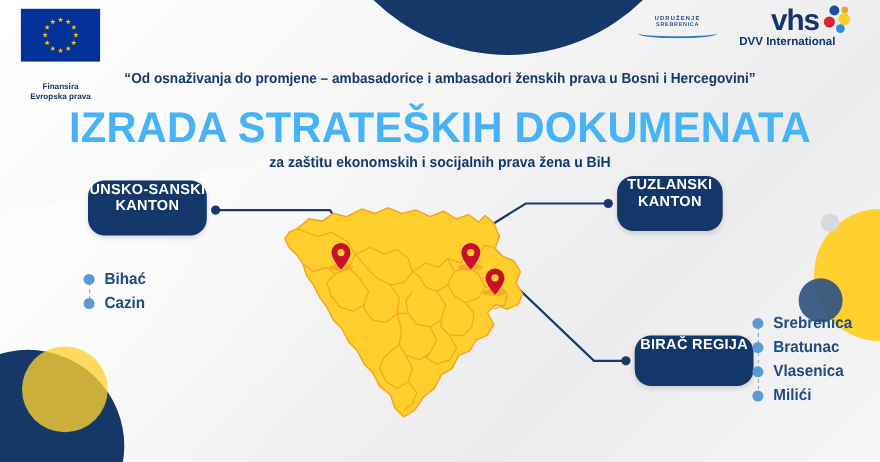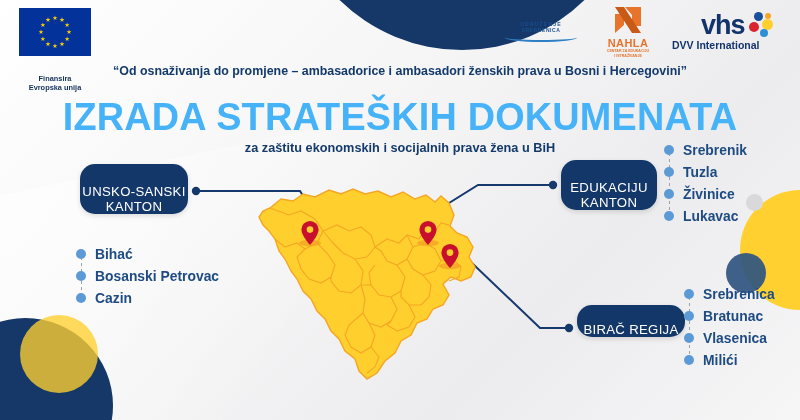--- a/index.html
+++ b/index.html
@@ -68,28 +68,28 @@
   #sub-title{
     position:absolute;left:0;right:0;top:140px;text-align:center;
     font-size:13.4px;font-weight:bold;color:#133a6b;
     transform:scaleX(.95);white-space:nowrap;
   }
   
   #map-wrap{position:absolute;left:245px;top:185px;width:260px;height:195px;}
   
   .region-box{
     position:absolute;background:#14376a;border-radius:15px;
-    color:#fff;font-weight:normal;text-align:center;
-    display:flex;align-items:flex-end;justify-content:center;
+    color:#fff;font-weight:bold;text-align:center;
+    display:flex;align-items:flex-start;justify-content:center;
     line-height:15px;letter-spacing:.3px;font-size:13.2px;
     box-shadow:0 2px 5px rgba(0,0,0,.13);
   }
   #box-usk{left:80px;top:164px;width:108px;height:50px;}
   #box-tk{left:561px;top:160px;width:96px;height:50px;}
-  #box-birac{left:577px;top:305px;width:108px;height:32px;}
+  #box-birac{left:577px;top:305px;width:108px;height:46px;}
   
   .city-list{position:absolute;}
   .city-list .rail{
     position:absolute;left:4.5px;top:8px;bottom:8px;width:1.6px;
     background:repeating-linear-gradient(to bottom,#9aa3ad 0 3px,transparent 3px 6px);
   }
   .city-item{position:relative;display:flex;align-items:center;height:22px;}
   .city-item .bullet{
     width:10px;height:10px;border-radius:50%;background:#5c9ad6;flex:0 0 auto;z-index:1;
   }
@@ -130,46 +130,32 @@
             <polygon points="29.00,33.52 29.58,35.32 31.47,35.32 29.94,36.43 30.53,38.23 29.00,37.12 27.47,38.23 28.06,36.43 26.53,35.32 28.42,35.32"></polygon>
             <polygon points="23.88,28.40 24.46,30.20 26.35,30.20 24.82,31.31 25.40,33.10 23.88,31.99 22.35,33.10 22.93,31.31 21.40,30.20 23.29,30.20"></polygon>
             <polygon points="22.00,21.40 22.58,23.20 24.47,23.20 22.94,24.31 23.53,26.10 22.00,24.99 20.47,26.10 21.06,24.31 19.53,23.20 21.42,23.20"></polygon>
             <polygon points="23.88,14.40 24.46,16.20 26.35,16.20 24.82,17.31 25.40,19.10 23.88,17.99 22.35,19.10 22.93,17.31 21.40,16.20 23.29,16.20"></polygon>
             <polygon points="29.00,9.28 29.58,11.07 31.47,11.07 29.94,12.18 30.53,13.98 29.00,12.87 27.47,13.98 28.06,12.18 26.53,11.07 28.42,11.07"></polygon>
           </g>
       </svg>
     </div>
     <div id="eu-caption">
       <div>Finansira</div>
-      <div>Evropska unija</div>
+      <div>Evropska prava</div>
     </div>
   </div>
 
   <div id="logos-right">
 
     <div class="logo-unit" id="logo-sara">
       <div id="sara-top">UDRUŽENJE</div>
       <div id="sara-sub">SREBRENICA</div>
       <div id="sara-swoosh"></div>
     </div>
 
-    <div class="logo-unit" id="logo-nahla">
-      <div id="nahla-mark">
-        <svg viewBox="0 0 30 30" width="30" height="30">
-          <path d="M2 28 L2 9 L11 9 L11 20 Z" fill="#e8742c"></path>
-          <path d="M12 2 L21 2 L28 2 L28 21 L19 21 L19 10 Z" fill="#e8742c"></path>
-          <path d="M2 2 L11 2 L28 28 L19 28 Z" fill="#c85a18"></path>
-        </svg>
-      </div>
-      <div id="nahla-name">NAHLA</div>
-      <div id="nahla-sub">
-        <div>CENTAR ZA EDUKACIJU</div>
-        <div>I ISTRAŽIVANJE</div>
-      </div>
-    </div>
 
     <div class="logo-unit" id="logo-vhs">
       <div id="vhs-row">
         <div id="vhs-word">vhs</div>
         <div id="vhs-dots">
           <i style="width:9px;height:9px;left:6px;top:0;background:#1a4f9c;"></i>
           <i style="width:6px;height:6px;left:17px;top:1px;background:#f6a623;"></i>
           <i style="width:11px;height:11px;left:14px;top:7px;background:#ffcf2e;"></i>
           <i style="width:10px;height:10px;left:1px;top:10px;background:#d9232e;"></i>
           <i style="width:8px;height:8px;left:12px;top:17px;background:#2f8fd4;"></i>
@@ -247,65 +233,42 @@
   </div>
 
   <div class="region-box" id="box-usk">
     <div>
       <div>UNSKO-SANSKI</div>
       <div>KANTON</div>
     </div>
   </div>
   <div class="region-box" id="box-tk">
     <div>
-      <div>EDUKACIJU</div>
+      <div>TUZLANSKI</div>
       <div>KANTON</div>
     </div>
   </div>
   <div class="region-box" id="box-birac">
     <div>
       <div>BIRAČ REGIJA</div>
     </div>
   </div>
 
   <div class="city-list" id="list-usk">
     <div class="rail"></div>
     <div class="city-item">
         <span class="bullet"></span>
         <span class="label">Bihać</span>
       </div>
     <div class="city-item">
         <span class="bullet"></span>
-        <span class="label">Bosanski Petrovac</span>
-      </div>
-    <div class="city-item">
-        <span class="bullet"></span>
         <span class="label">Cazin</span>
       </div>
   </div>
 
-  <div class="city-list" id="list-tk">
-    <div class="rail"></div>
-    <div class="city-item">
-        <span class="bullet"></span>
-        <span class="label">Srebrenik</span>
-      </div>
-    <div class="city-item">
-        <span class="bullet"></span>
-        <span class="label">Tuzla</span>
-      </div>
-    <div class="city-item">
-        <span class="bullet"></span>
-        <span class="label">Živinice</span>
-      </div>
-    <div class="city-item">
-        <span class="bullet"></span>
-        <span class="label">Lukavac</span>
-      </div>
-  </div>
 
   <div class="city-list" id="list-birac">
     <div class="rail"></div>
     <div class="city-item">
         <span class="bullet"></span>
         <span class="label">Srebrenica</span>
       </div>
     <div class="city-item">
         <span class="bullet"></span>
         <span class="label">Bratunac</span>

